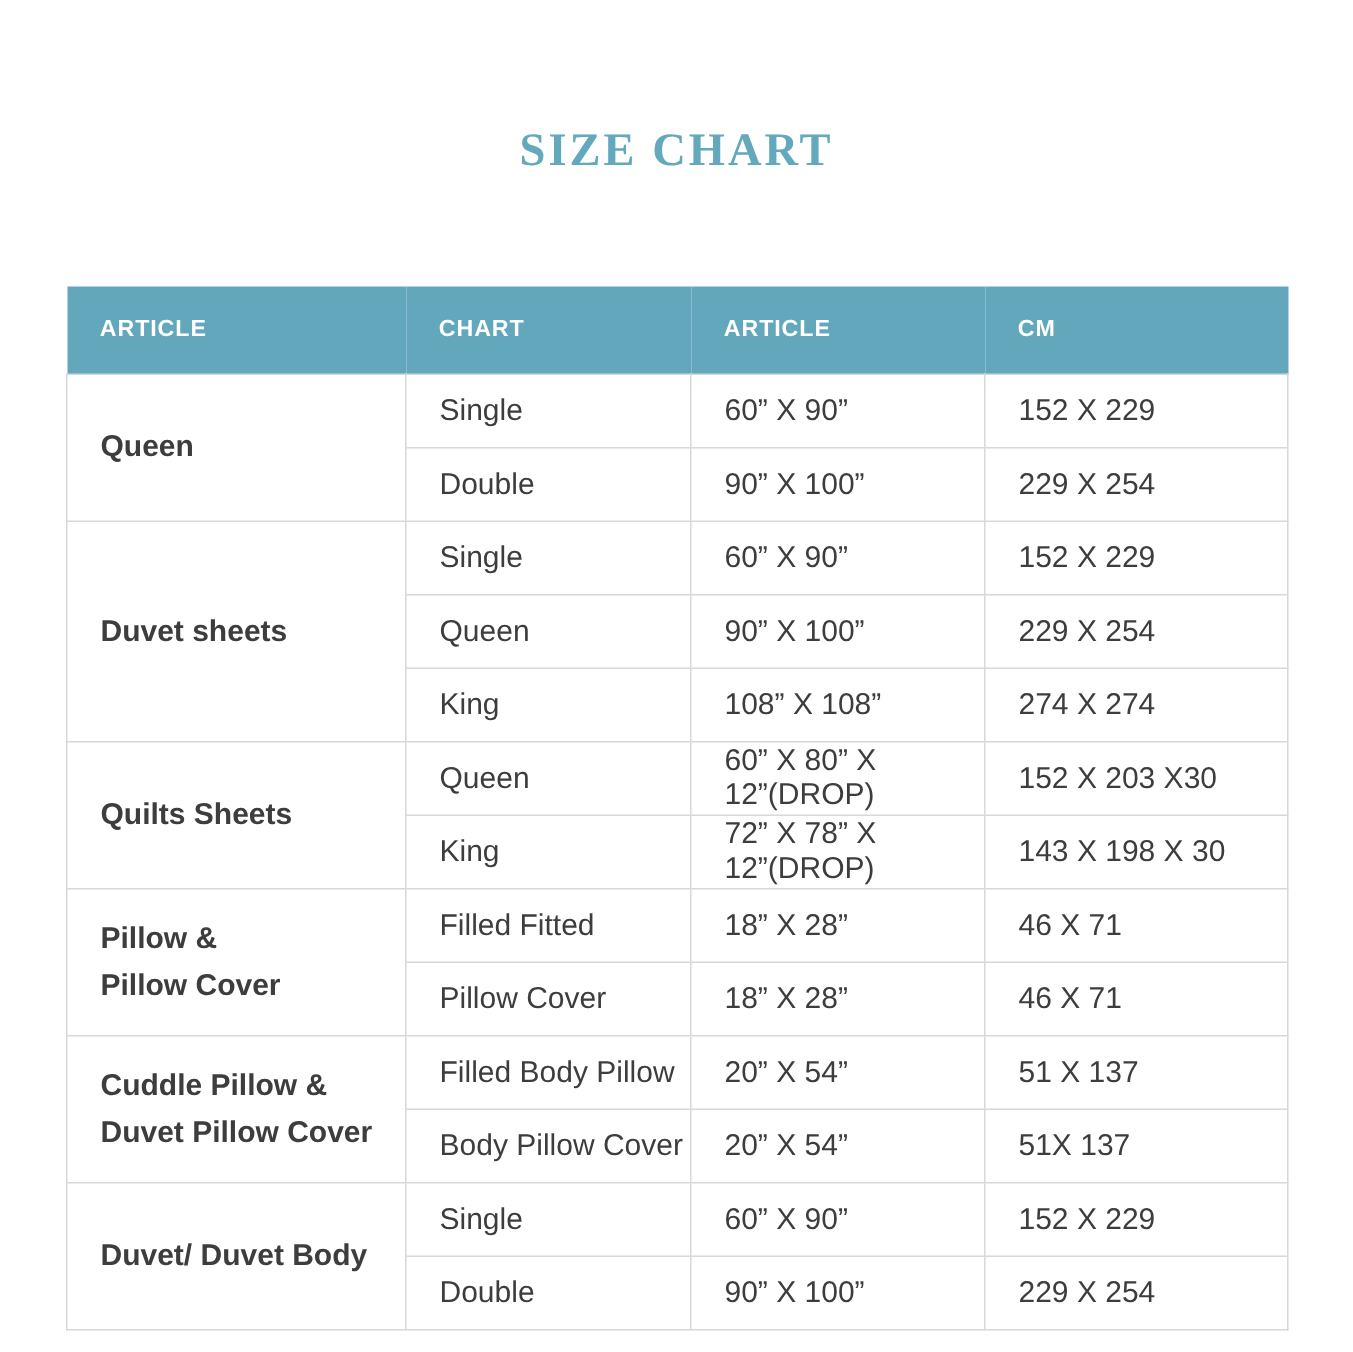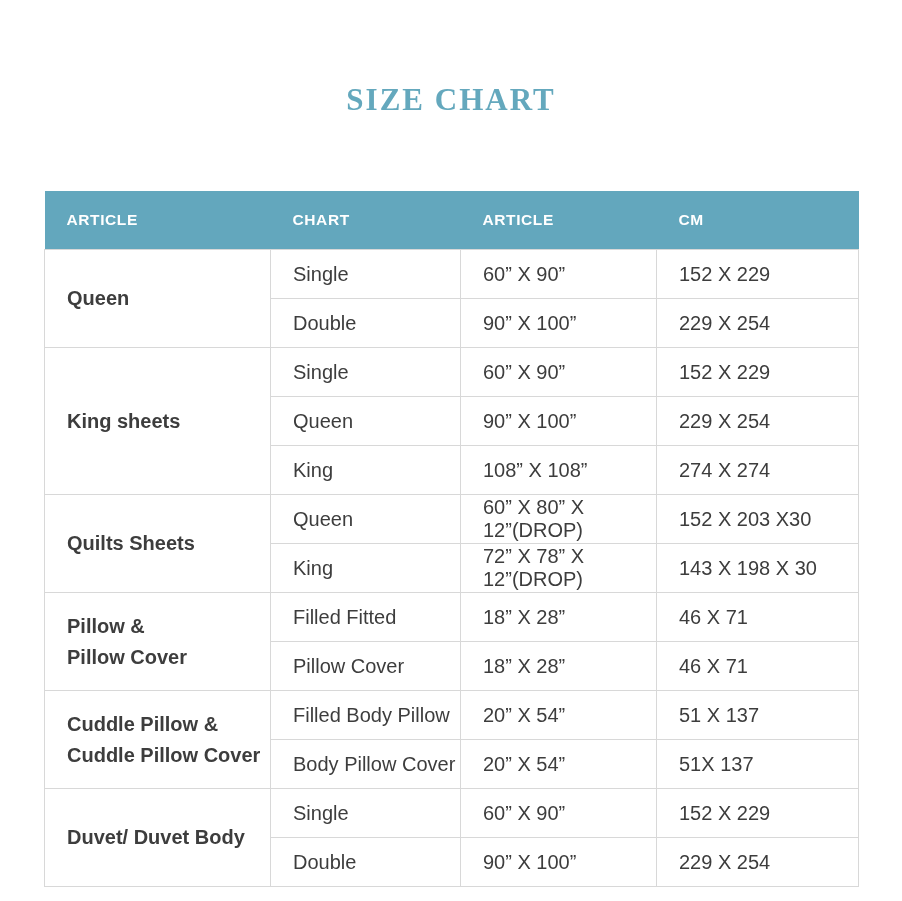--- a/index.html
+++ b/index.html
@@ -110,21 +110,21 @@
           <td class="val-cell">60” X 90”</td>
           <td class="val-cell">152 X 229</td>
         </tr>
         <tr>
           <td class="size-cell">Double</td>
           <td class="val-cell">90” X 100”</td>
           <td class="val-cell">229 X 254</td>
         </tr>
 
         <tr>
-          <td class="article-cell" rowspan="3">King sheets</td>
+          <td class="article-cell" rowspan="3">Duvet sheets</td>
           <td class="size-cell">Single</td>
           <td class="val-cell">60” X 90”</td>
           <td class="val-cell">152 X 229</td>
         </tr>
         <tr>
           <td class="size-cell">Queen</td>
           <td class="val-cell">90” X 100”</td>
           <td class="val-cell">229 X 254</td>
         </tr>
         <tr>
@@ -156,21 +156,21 @@
         </tr>
         <tr>
           <td class="size-cell">Pillow Cover</td>
           <td class="val-cell">18” X 28”</td>
           <td class="val-cell">46 X 71</td>
         </tr>
 
         <tr>
           <td class="article-cell" rowspan="2">
             <div>Cuddle Pillow &amp;</div>
-            <div>Cuddle Pillow Cover</div>
+            <div>Duvet Pillow Cover</div>
           </td>
           <td class="size-cell">Filled Body Pillow</td>
           <td class="val-cell">20” X 54”</td>
           <td class="val-cell">51 X 137</td>
         </tr>
         <tr>
           <td class="size-cell">Body Pillow Cover</td>
           <td class="val-cell">20” X 54”</td>
           <td class="val-cell">51X 137</td>
         </tr>

